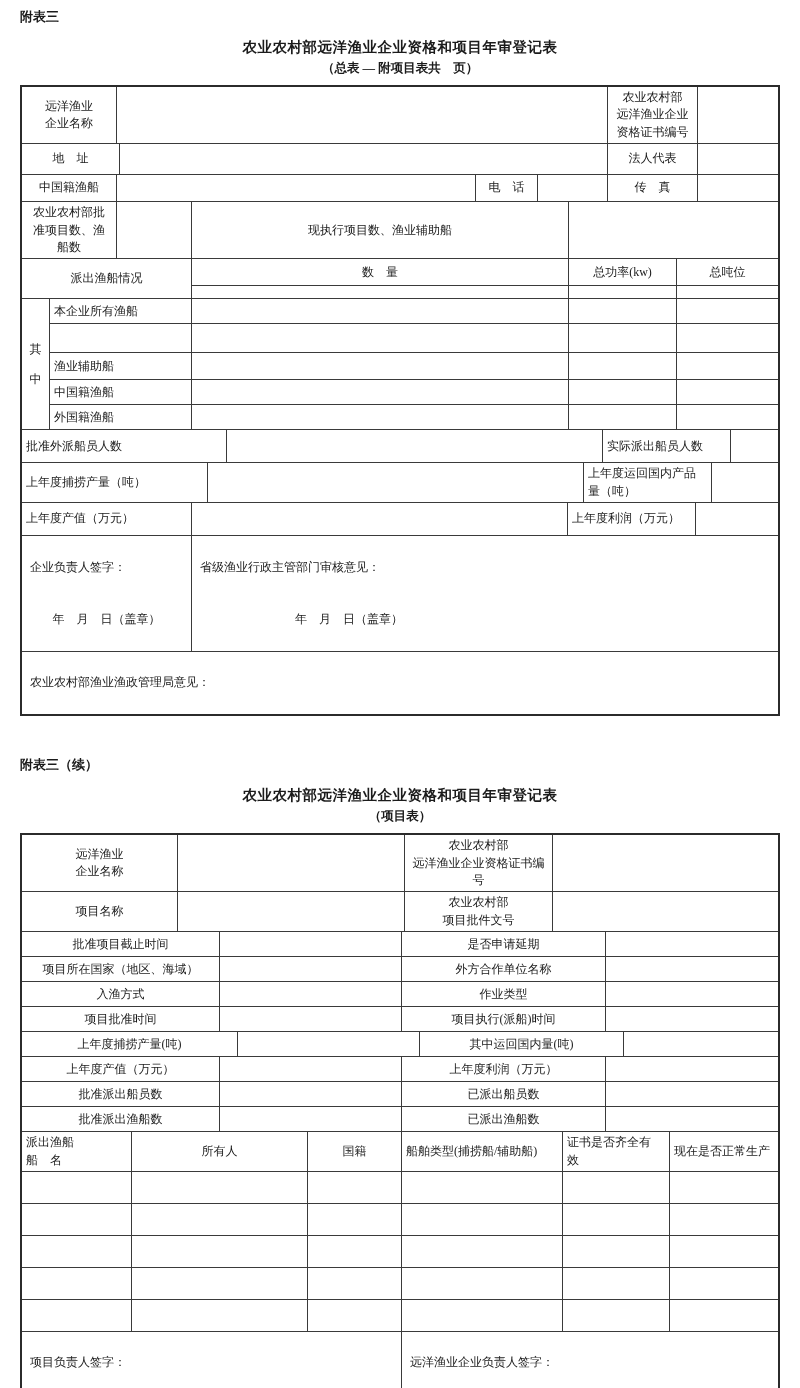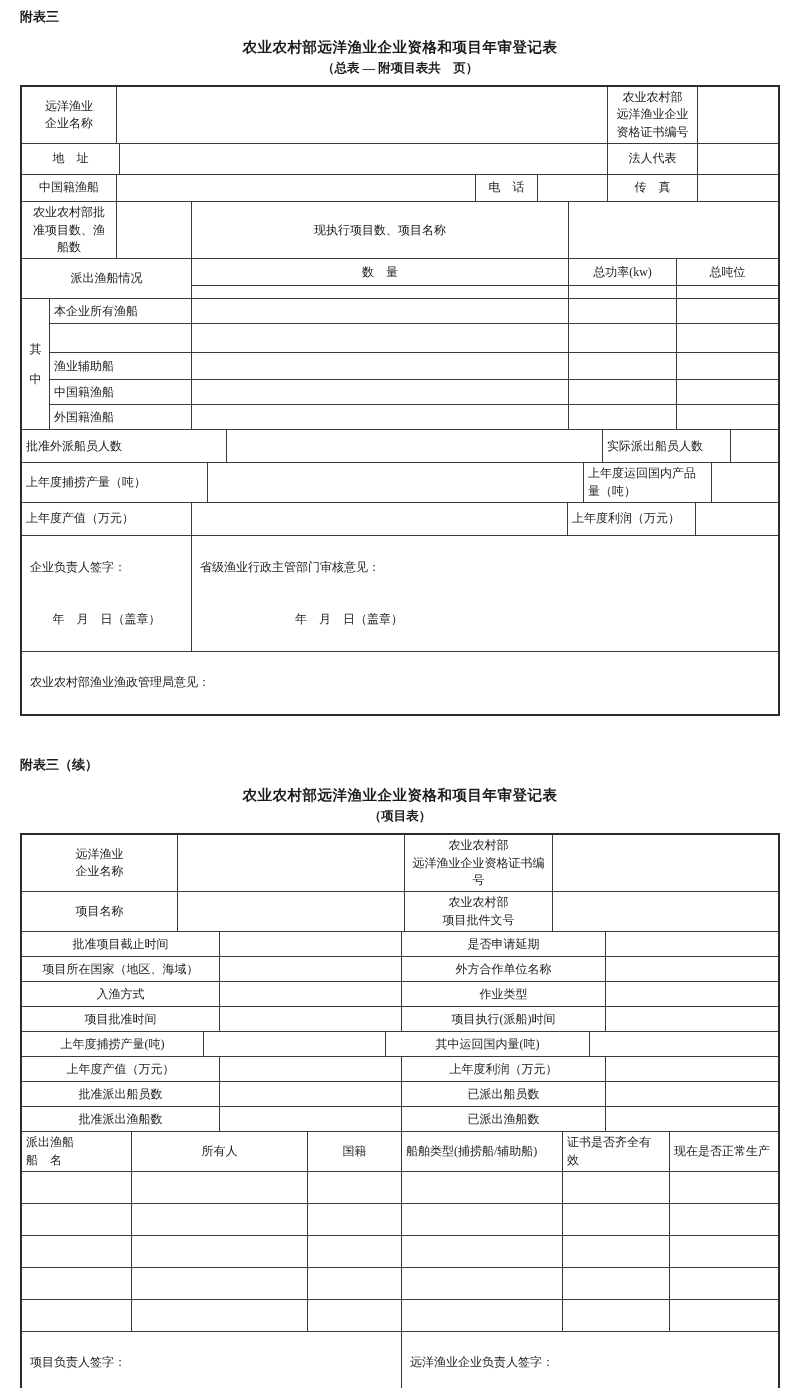--- a/index.html
+++ b/index.html
@@ -63,21 +63,21 @@
       <div class="c" style="width:70px"></div>
       <div class="c" style="width:90px">传　真</div>
       <div class="c last" style="width:80px"></div>
     </div>
 
     <div class="trow" style="min-height:50px">
       <div class="c" style="width:95px">农业农村部批
 准项目数、渔
 船数</div>
       <div class="c" style="width:75px"></div>
-      <div class="c" style="width:377px">现执行项目数、项目名称</div>
+      <div class="c" style="width:377px">现执行项目数、渔业辅助船</div>
       <div class="c last grow"></div>
     </div>
 
     <div class="trow">
       <div class="c" style="width:170px">派出渔船情况</div>
       <div class="subcol">
         <div class="subrow" style="min-height:26px">
           <div class="c" style="width:377px">数　量</div>
           <div class="c" style="width:108px">总功率(kw)</div>
           <div class="c last grow">总吨位</div>
@@ -212,21 +212,21 @@
     </div>
 
     <div class="trow" style="min-height:24px">
       <div class="c" style="width:198px">项目批准时间</div>
       <div class="c" style="width:182px"></div>
       <div class="c" style="width:204px">项目执行(派船)时间</div>
       <div class="c last grow"></div>
     </div>
 
     <div class="trow" style="min-height:24px">
-      <div class="c" style="width:182px">上年度捕捞产量(吨)</div>
+      <div class="c" style="width:216px">上年度捕捞产量(吨)</div>
       <div class="c" style="width:182px"></div>
       <div class="c" style="width:204px">其中运回国内量(吨)</div>
       <div class="c last grow"></div>
     </div>
 
     <div class="trow" style="min-height:24px">
       <div class="c" style="width:198px">上年度产值（万元）</div>
       <div class="c" style="width:182px"></div>
       <div class="c" style="width:204px">上年度利润（万元）</div>
       <div class="c last grow"></div>

